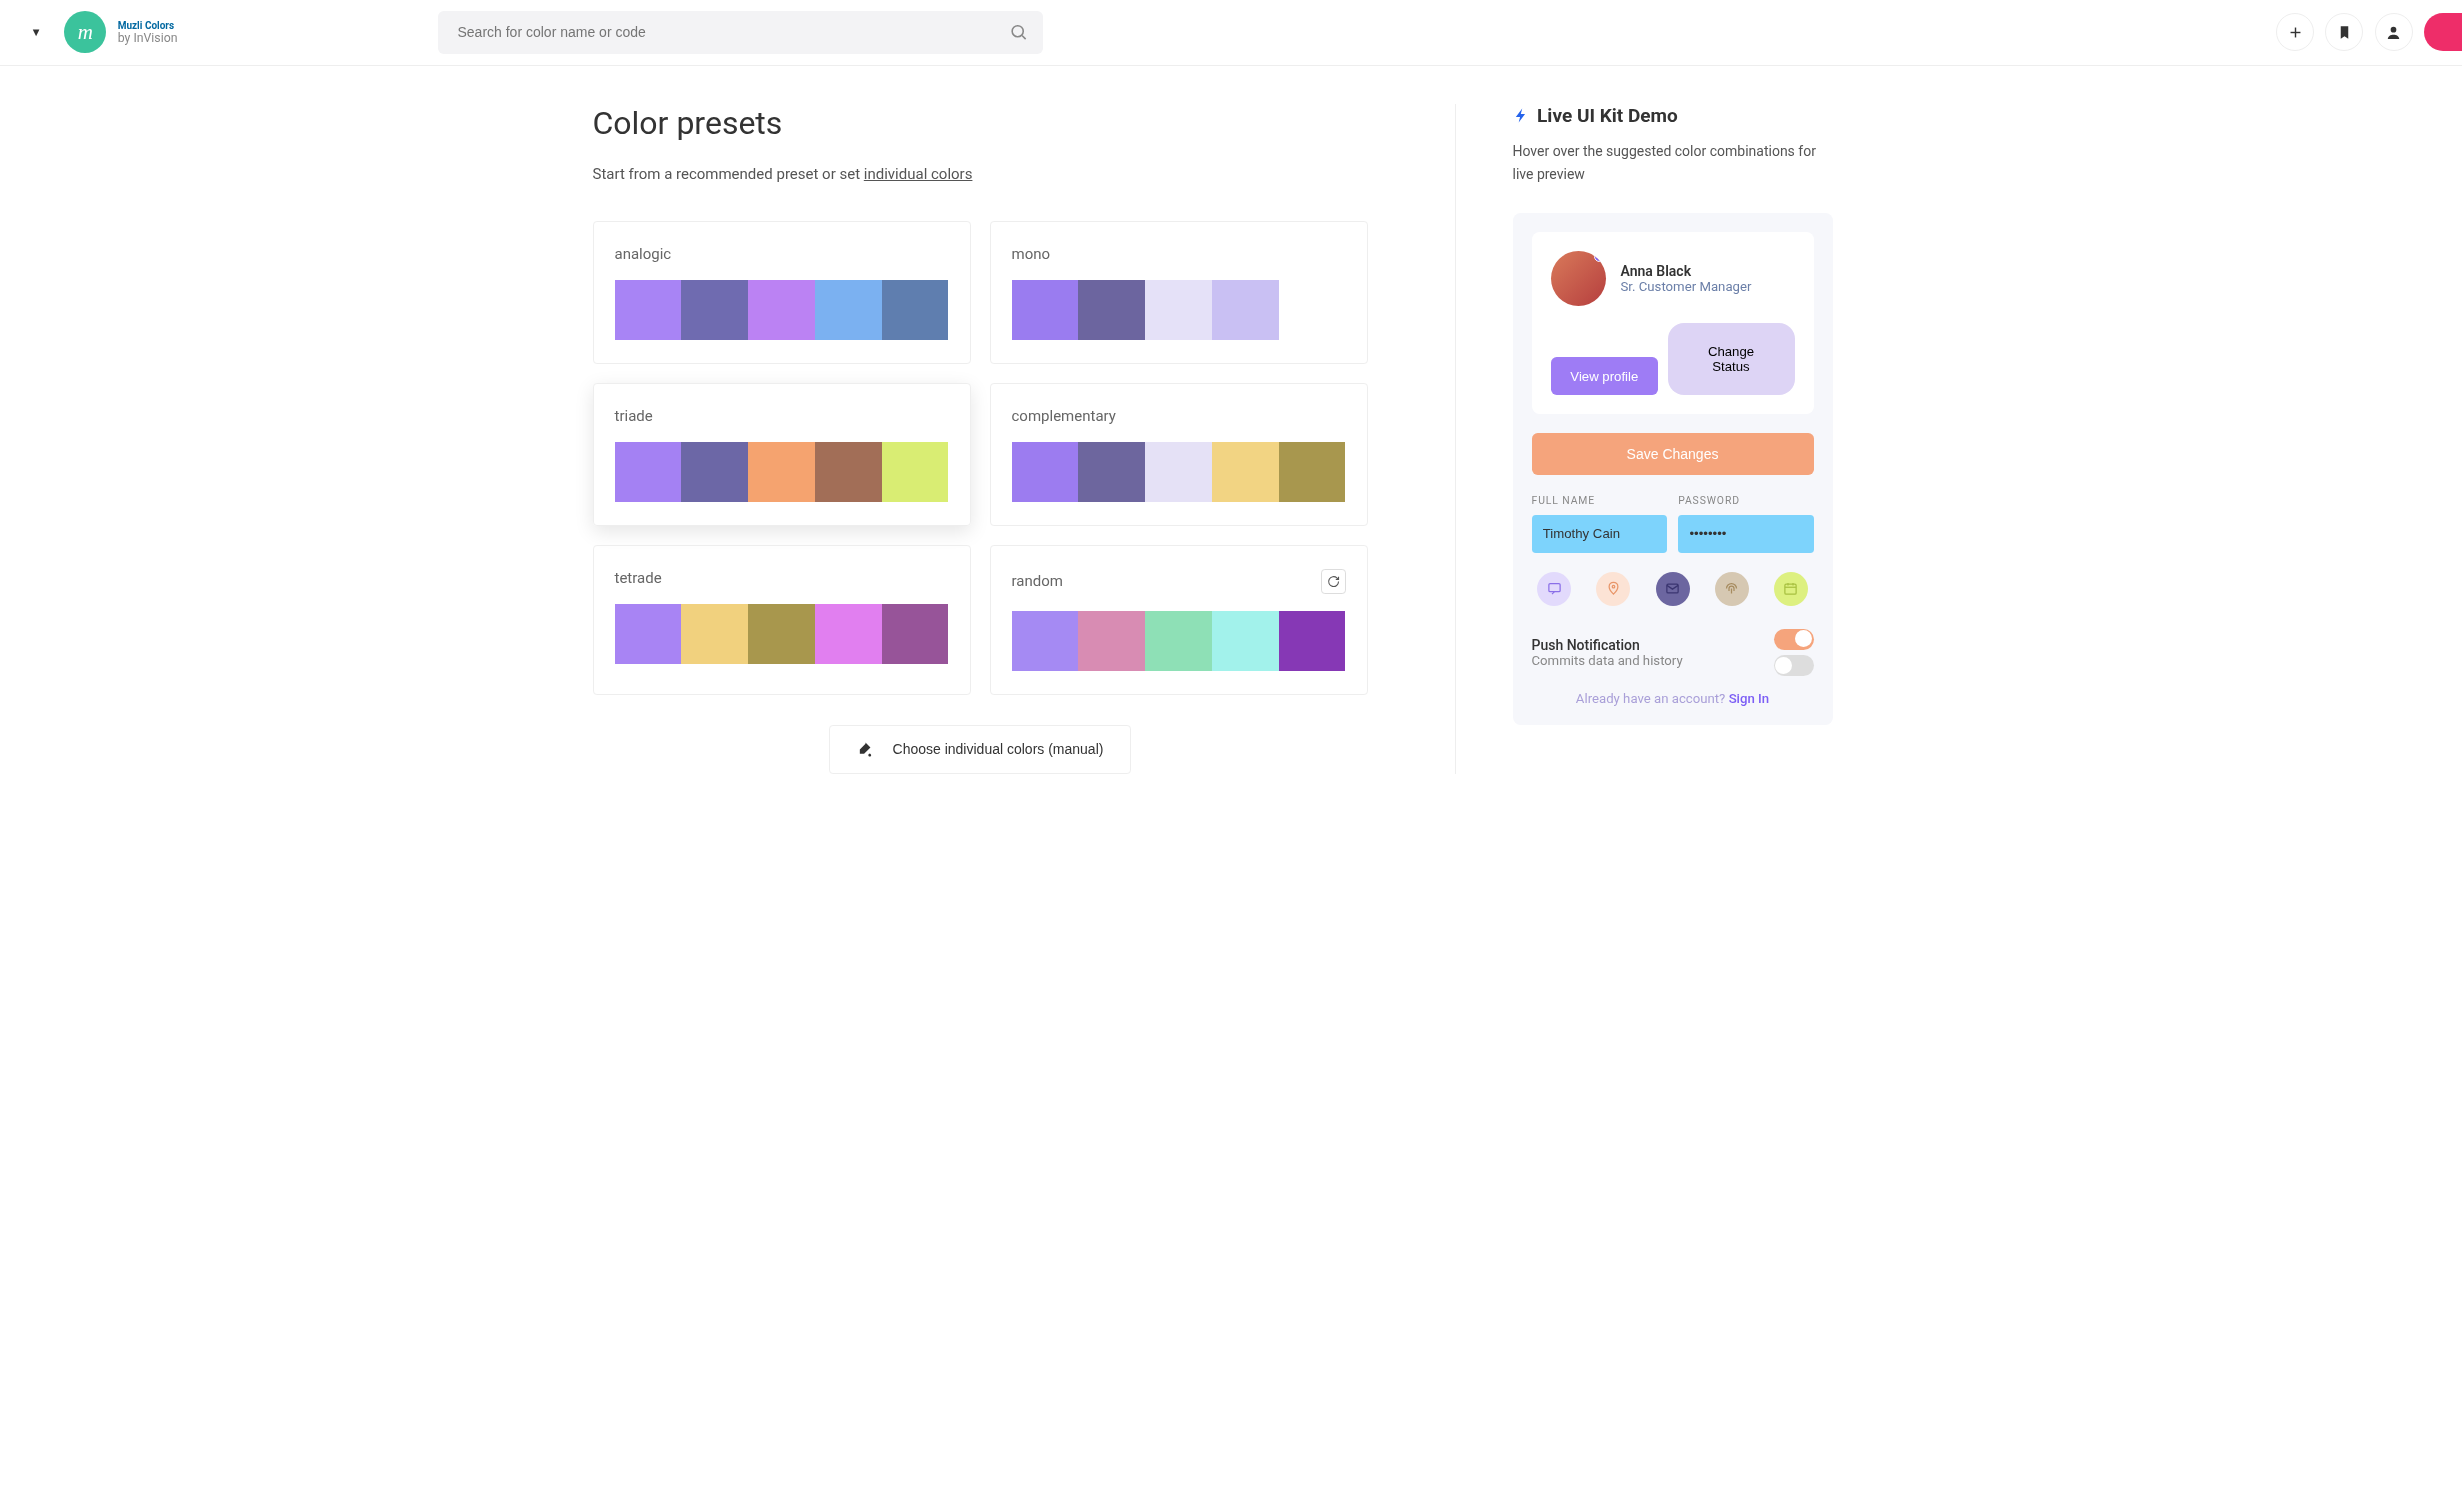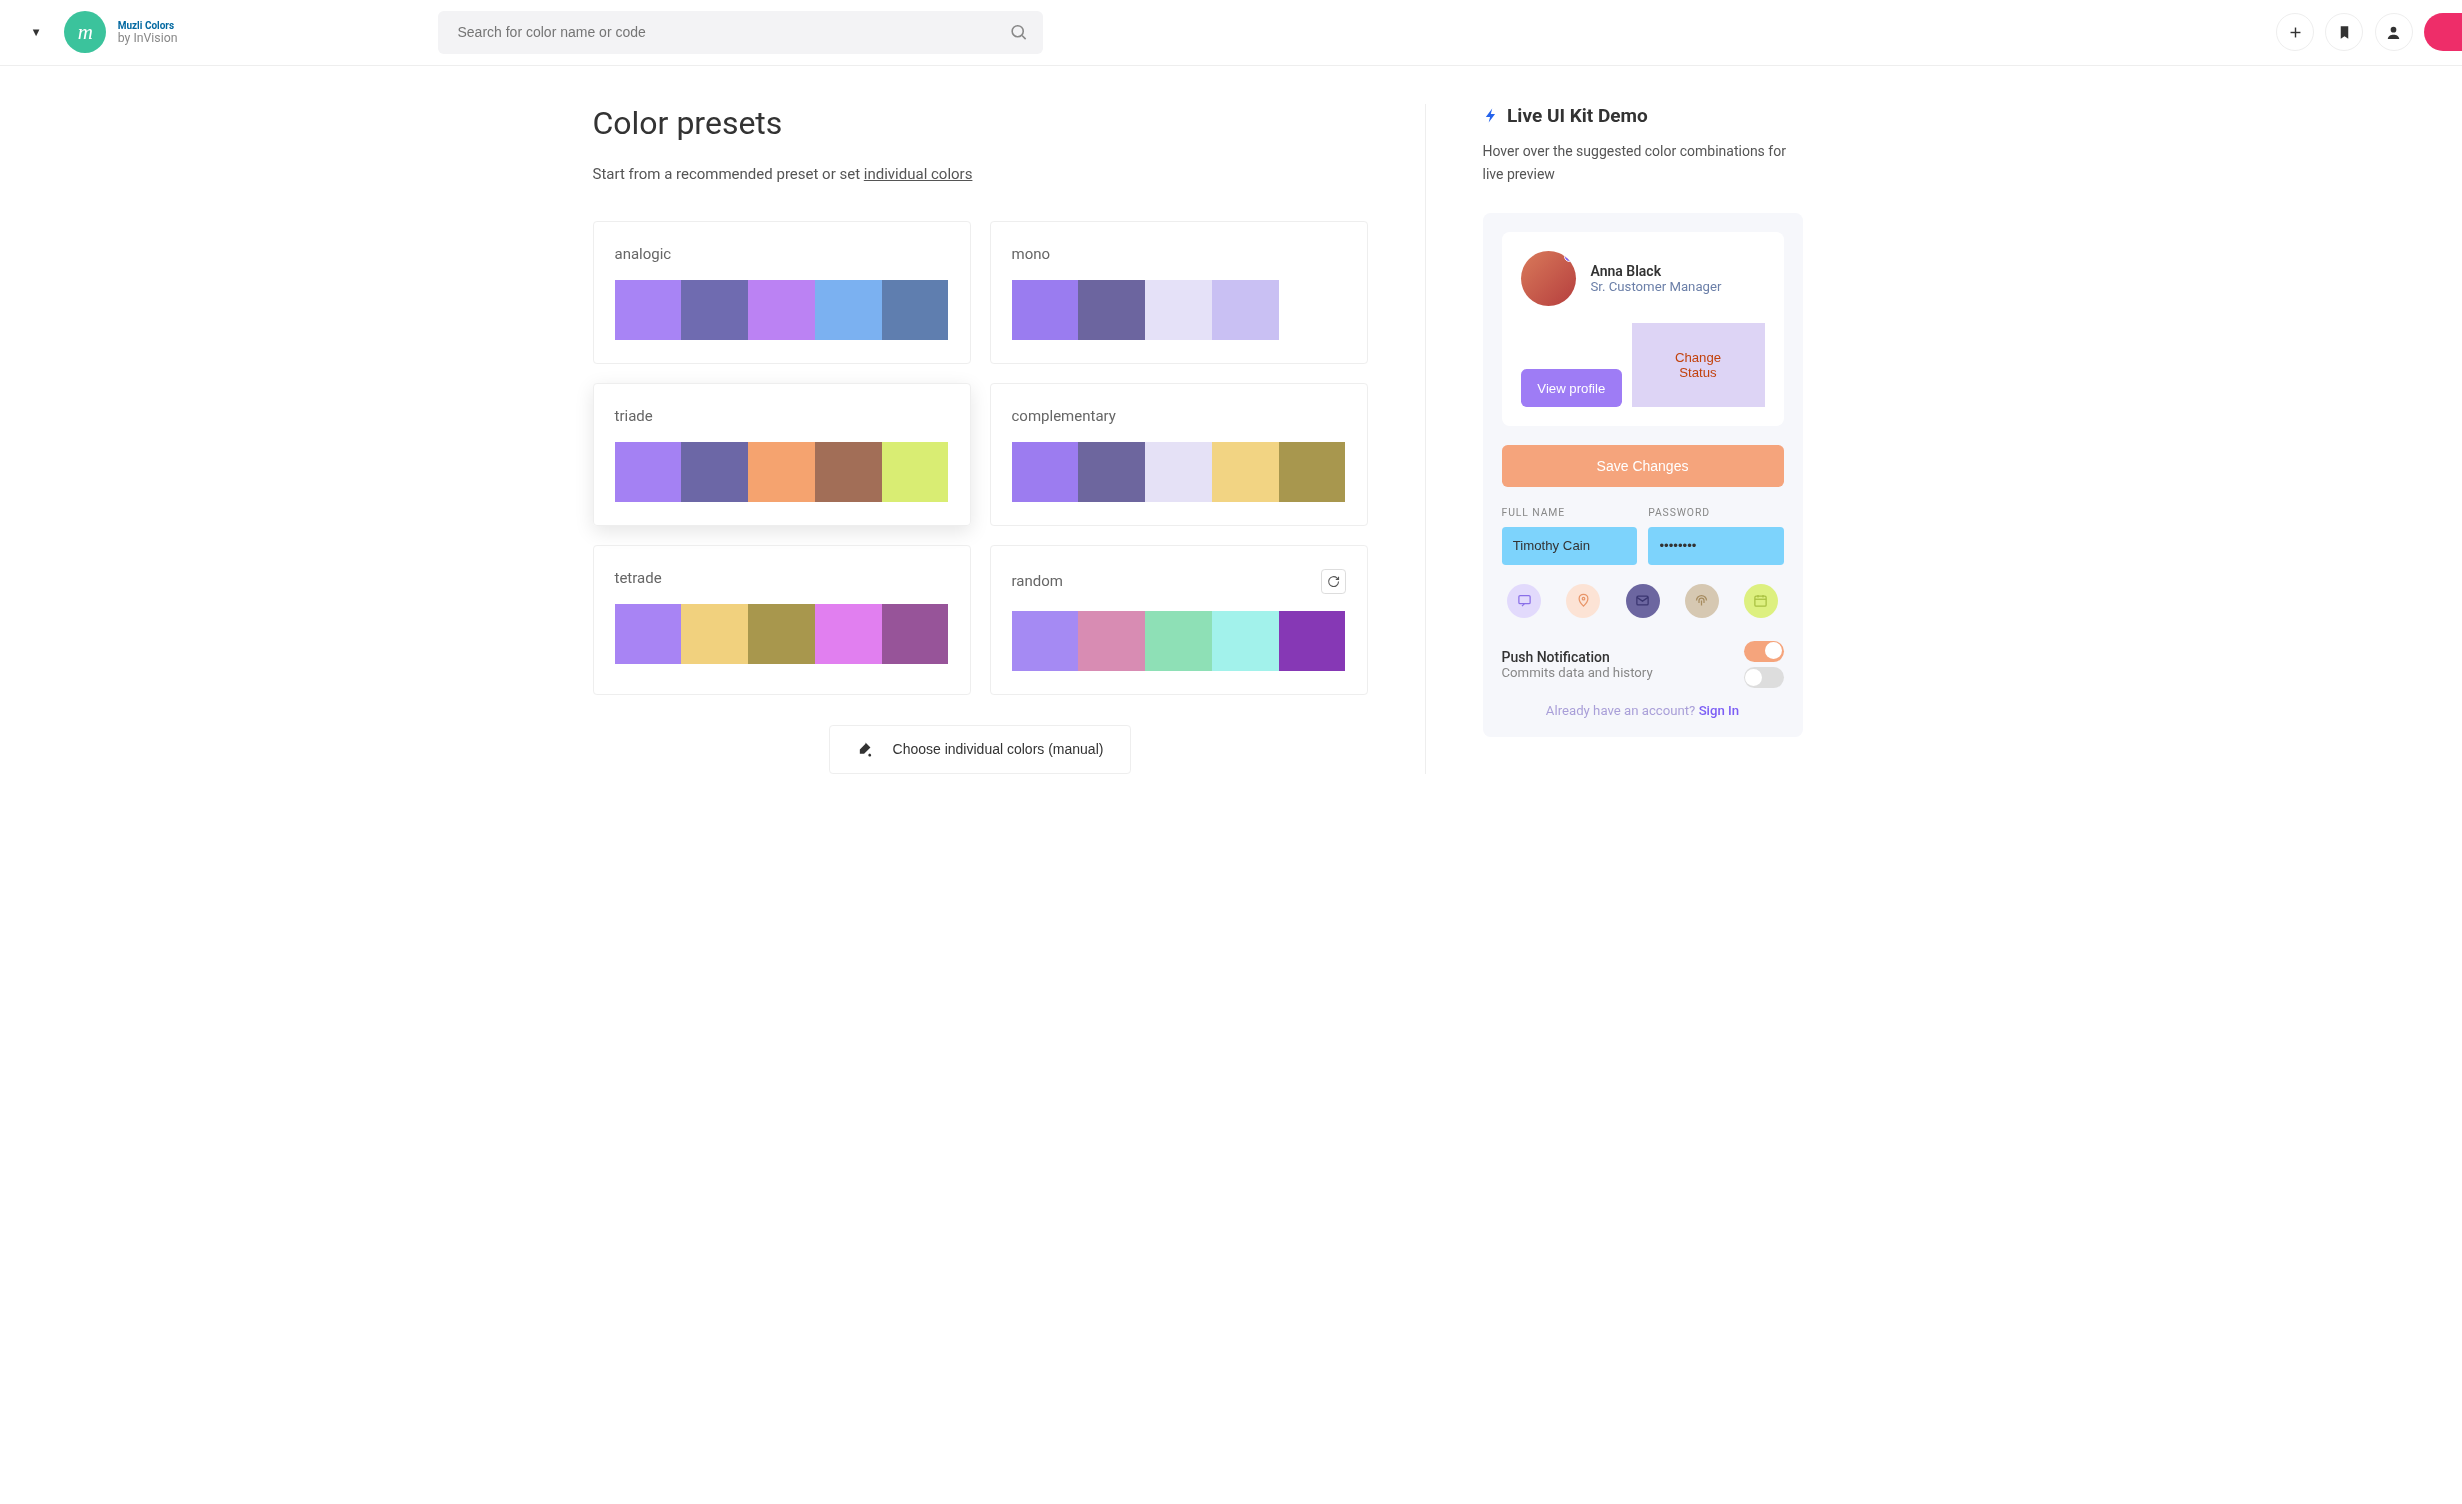--- a/index.html
+++ b/index.html
@@ -14,21 +14,21 @@
 .brand-title { font-weight: 700; font-size: 10px; color: #0369a1; }
 .brand-sub { font-size: 12.3px; color: #888; }
 .search-wrap { flex: 1; max-width: 605px; margin-left: 246px; position: relative; }
 .search-input { width: 100%; padding: 13.2px 45px 13.2px 19px; border: none; background: #f3f3f5; border-radius: 5.7px; font-size: 14px; color: #555; outline: none; }
 .search-icon { position: absolute; right: 15px; top: 50%; transform: translateY(-50%); color: #888; }
 .header-actions { display: flex; gap: 11.3px; margin-left: auto; align-items: center; }
 .round-btn { width: 38px; height: 38px; border-radius: 50%; border: 0.9px solid #eee; background: #fff; display: flex; align-items: center; justify-content: center; cursor: pointer; color: #333; }
 .pink-btn { width: 38px; height: 38px; border-radius: 50% 0 0 50%; background: #ee2d69; margin-right: -23px; }
 
 
-.container { display: flex; max-width: 1323px; margin: 0 auto; padding: 38px 23px; gap: 57px; }
+.container { display: flex; max-width: 1323px; margin: 0 auto; padding: 38px 23px; gap: 87px; }
 .left-col { flex: 1; max-width: 775px; }
 .right-col { width: 378px; border-left: 0.9px solid #eee; padding-left: 57px; }
 
 
 .page-title { font-size: 32px; font-weight: 400; color: #333; margin-bottom: 23px; }
 .page-sub { font-size: 15px; color: #555; margin-bottom: 38px; }
 .page-sub a { color: #555; text-decoration: underline; }
 .presets-grid { display: grid; grid-template-columns: 1fr 1fr; gap: 19px; }
 .preset-card { border: 0.9px solid #eee; border-radius: 3.8px; padding: 23px 21px; cursor: pointer; transition: box-shadow .2s; }
 .preset-card.active { box-shadow: 0 5.7px 19px rgba(0,0,0,0.1); }
@@ -45,21 +45,21 @@
 .demo-sub { font-size: 14px; color: #555; line-height: 1.6; margin-bottom: 28px; }
 .demo-card { background: #f6f7fb; border-radius: 7.6px; padding: 19px; }
 .profile-card { background: #fff; border-radius: 7.6px; padding: 19px; margin-bottom: 19px; }
 .profile-row { display: flex; align-items: center; gap: 15px; margin-bottom: 17px; }
 .avatar { width: 55px; height: 55px; border-radius: 50%; background: linear-gradient(135deg,#d97a5a,#b53e3e); position: relative; overflow: hidden; }
 .avatar::after { content:""; position:absolute; width:9.4px; height:9.4px; border-radius:50%; background:#7c5ef5; top:0; right:0; border:1.9px solid #fff; }
 .profile-name { font-weight: 600; font-size: 14px; color: #333; }
 .profile-role { font-size: 13.2px; color: #6b7fa8; }
 .profile-btns { display: flex; gap: 9.4px; align-items: flex-end; }
 .btn-primary { flex: 1; padding: 11.3px; border-radius: 5.7px; border: none; background: #9e7cf5; color: #fff; font-size: 13.2px; font-weight: 500; cursor: pointer; }
-.btn-secondary { flex: 1; padding: 27px; border-radius: 0; border: none; background: #ddd4f5; color: #c2410c; font-size: 13.2px; font-weight: 500; cursor: pointer; }
+.btn-secondary { flex: 1; padding: 21px; border-radius: 16px; border: none; background: #ddd4f5; color: #000000; font-size: 13.2px; font-weight: 500; cursor: pointer; }
 .save-btn { width: 100%; padding: 13.2px; border-radius: 5.7px; border: none; background: #f5a47c; color: #fff; font-size: 14px; font-weight: 500; cursor: pointer; margin-bottom: 19px; }
 .form-row { display: flex; gap: 11.3px; margin-bottom: 19px; }
 .form-group { flex: 1; }
 .form-label { font-size: 10.4px; letter-spacing: 0.9px; color: #888; margin-bottom: 7.6px; display: block; }
 .form-input { width: 100%; padding: 11.3px; border: none; background: #7dd3fc; border-radius: 3.8px; font-size: 13.2px; color: #333; }
 .icon-row { display: flex; gap: 19px; margin-bottom: 23px; justify-content: space-between; padding: 0 5.7px; }
 .icon-circle { width: 34px; height: 34px; border-radius: 50%; display: flex; align-items: center; justify-content: center; font-size: 15px; }
 .toggle-row { display: flex; align-items: center; justify-content: space-between; margin-bottom: 7.6px; }
 .toggle-label { font-size: 14px; color: #333; font-weight: 500; }
 .toggle-sub { font-size: 13.2px; color: #888; }

